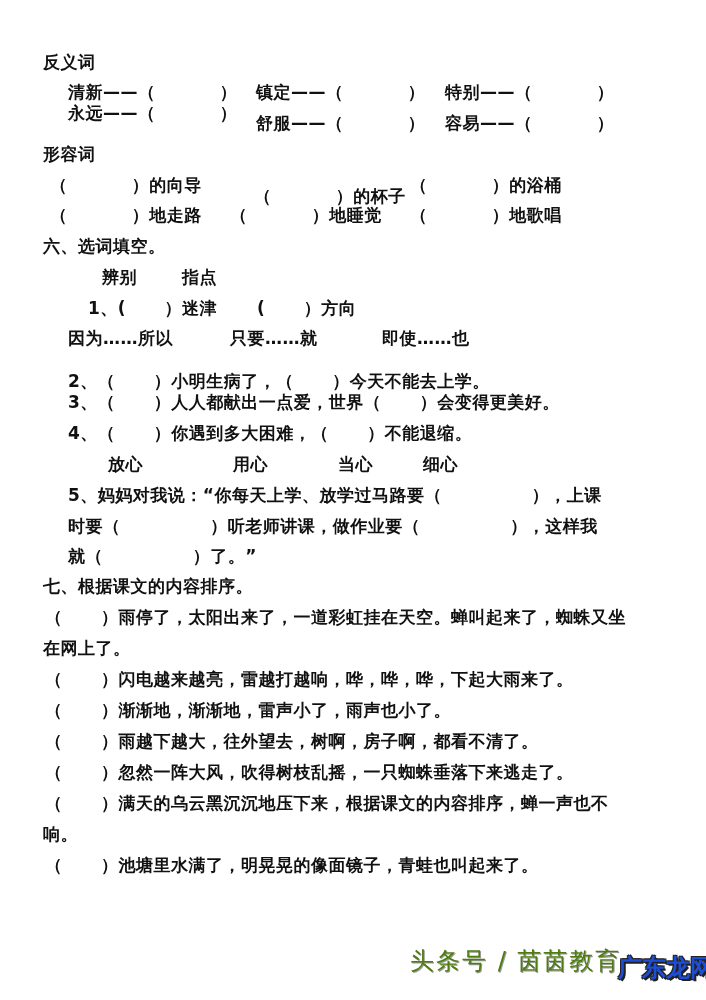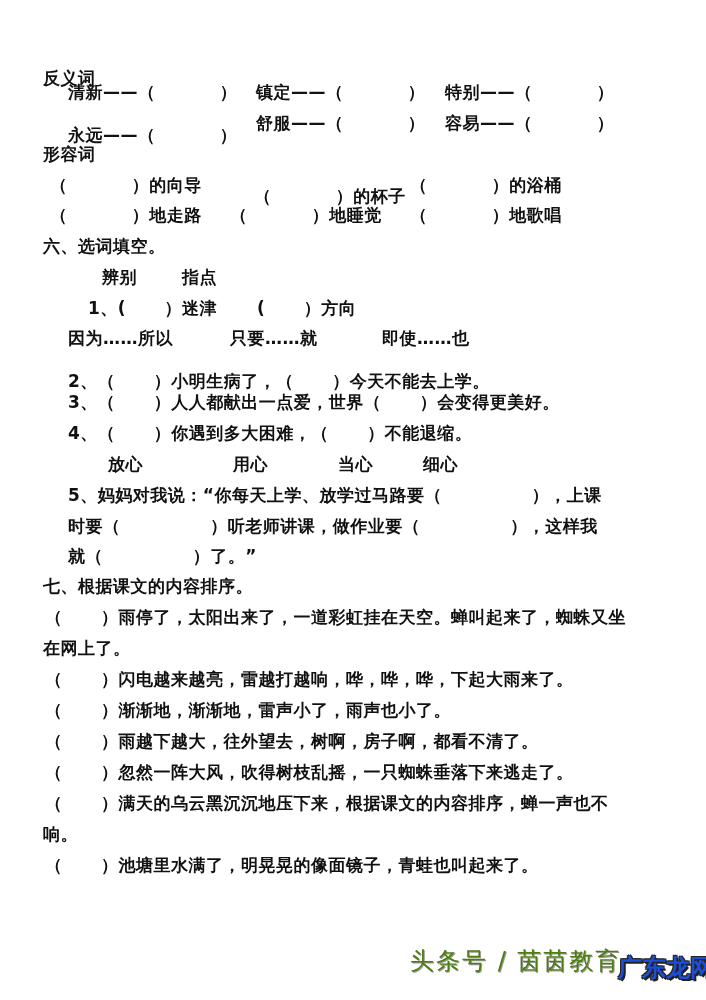--- a/index.html
+++ b/index.html
@@ -19,25 +19,25 @@
     white-space:pre;
     text-shadow: -1px -1px 0 #222, 1px -1px 0 #222, -1px 1px 0 #222, 1px 1px 0 #222, 2px 2px 0 #222;
     margin-left: 40px;
   }
 </style>
 </head>
 <body>
 
 <div>
 
-  <div class="line" style="left:43px;top:52px;margin-top:16px;">反义词</div>
+  <div class="line" style="left:43px;top:52px;">反义词</div>
   <div class="line" style="left:68px;top:82px;">清新——（          ）</div>
   <div class="line" style="left:256px;top:82px;">镇定——（          ）</div>
   <div class="line" style="left:445px;top:82px;">特别——（          ）</div>
-  <div class="line" style="left:68px;top:125px;">永远——（          ）</div>
+  <div class="line" style="left:68px;top:103px;">永远——（          ）</div>
   <div class="line" style="left:256px;top:113px;">舒服——（          ）</div>
   <div class="line" style="left:445px;top:113px;">容易——（          ）</div>
 
   <div class="line" style="left:43px;top:144px;">形容词</div>
   <div class="line" style="left:50px;top:175px;">（          ）的向导</div>
   <div class="line" style="left:230px;top:186px;margin-left:24px;">（          ）的杯子</div>
   <div class="line" style="left:410px;top:175px;">（          ）的浴桶</div>
   <div class="line" style="left:50px;top:205px;text-align:right;">（          ）地走路</div>
   <div class="line" style="left:230px;top:205px;">（          ）地睡觉</div>
   <div class="line" style="left:410px;top:205px;">（          ）地歌唱</div>

